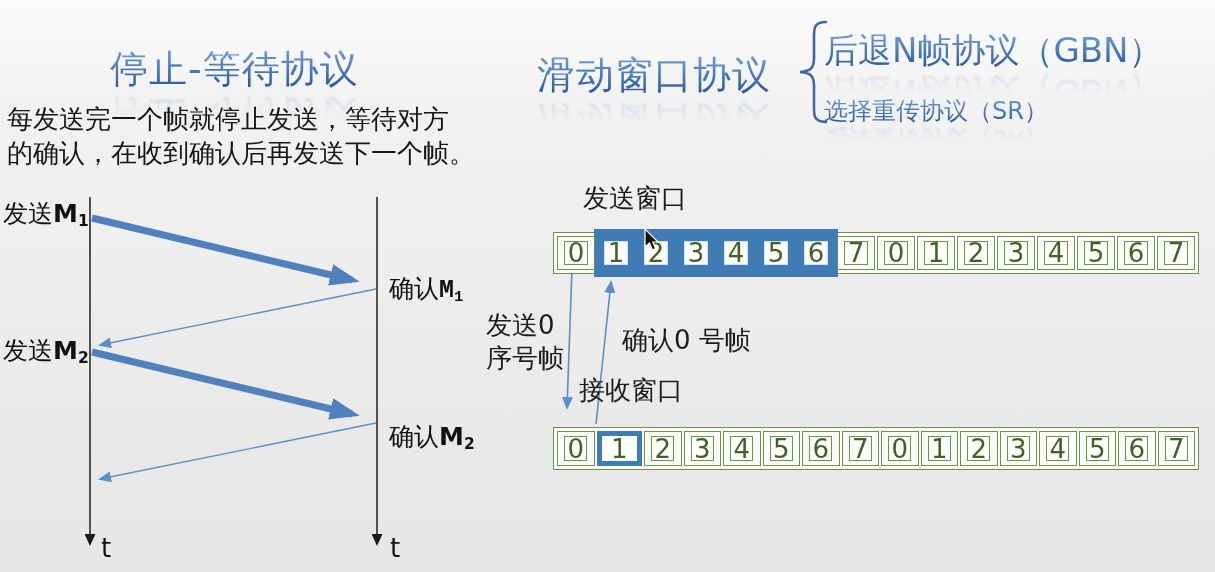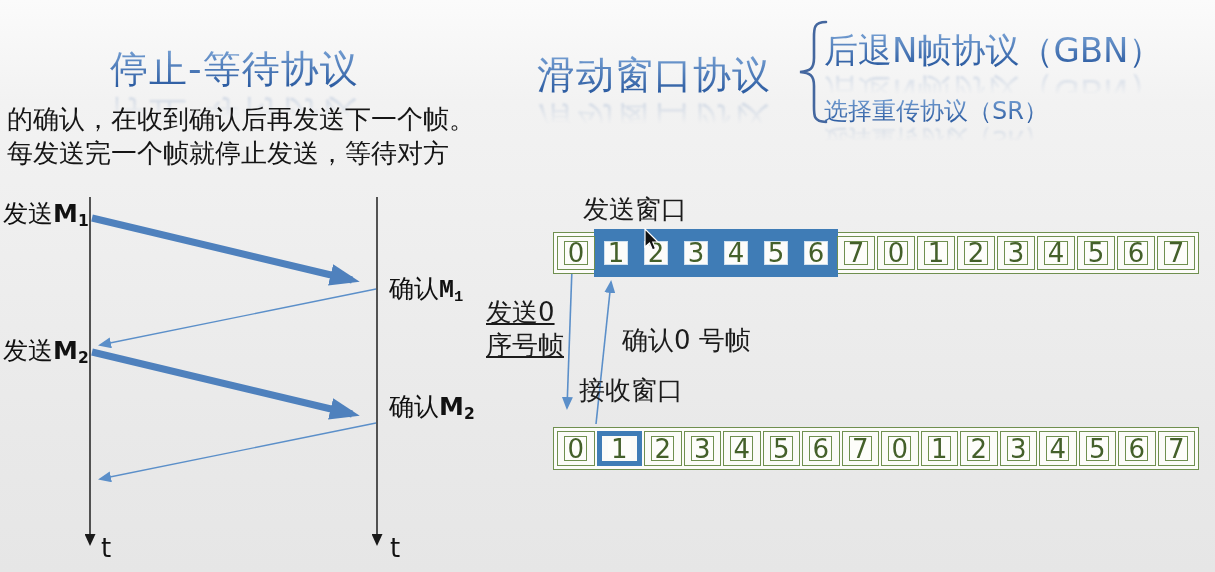--- a/index.html
+++ b/index.html
@@ -79,22 +79,22 @@
 <body>
 
 <div class="stage">
 
   <div class="title-wrap t-stop">
     <span class="grad-main">停止-等待协议</span>
     <span class="reflection">停止-等待协议</span>
   </div>
 
   <div class="abs desc">
+    <span>每发送完一个帧就停止发送，等待对方</span>
     <span>的确认，在收到确认后再发送下一个帧。</span>
-    <span>每发送完一个帧就停止发送，等待对方</span>
   </div>
 
   <svg class="abs" style="left:0;top:185px;" width="480" height="387" viewBox="0 0 480 387">
     <defs>
       <marker id="mBig" markerUnits="userSpaceOnUse" markerWidth="30" markerHeight="22" refX="22" refY="11" orient="auto">
         <path d="M0,0 L30,11 L0,22 Z" fill="#4f81bd"></path>
       </marker>
       <marker id="mSmall" markerUnits="userSpaceOnUse" markerWidth="13" markerHeight="11" refX="11" refY="5.5" orient="auto">
         <path d="M0,0 L13,5.5 L0,11 Z" fill="#5b8fc9"></path>
       </marker>
@@ -112,21 +112,21 @@
 
   <div class="abs evt" style="left:3px;top:197px;text-align:right;">
     <span>发送</span><b>M</b><sub>1</sub>
   </div>
   <div class="abs evt" style="left:389px;top:272px;font-family:Liberation Mono, monospace;">
     <span>确认</span><b>M</b><sub>1</sub>
   </div>
   <div class="abs evt" style="left:3px;top:334px;">
     <span>发送</span><b>M</b><sub>2</sub>
   </div>
-  <div class="abs evt" style="left:389px;top:390px;">
+  <div class="abs evt" style="left:389px;top:420px;">
     <span>确认</span><b>M</b><sub>2</sub>
   </div>
 
   <div class="abs t-label" style="left:101px;top:533px;">t</div>
   <div class="abs t-label" style="left:390px;top:533px;">t</div>
 
   <div class="title-wrap t-slide">
     <span class="grad-main">滑动窗口协议</span>
     <span class="reflection">滑动窗口协议</span>
   </div>
@@ -137,21 +137,21 @@
 
   <div class="title-wrap t-branch1">
     <span class="grad-main">后退N帧协议（GBN）</span>
     <span class="reflection">后退N帧协议（GBN）</span>
   </div>
   <div class="title-wrap t-branch2">
     <span class="grad-main">选择重传协议（SR）</span>
     <span class="reflection">选择重传协议（SR）</span>
   </div>
 
-  <div class="abs win-label" style="left:583px;top:192px;">发送窗口</div>
+  <div class="abs win-label" style="left:583px;top:181px;">发送窗口</div>
 
   <div class="seq-row" id="send-row" style="left:553px;top:232px;width:646px;height:42px;">
       <div class="cell">
         <div class="inner">
           <span>0</span>
         </div>
       </div>
       <div class="cell win">
         <div class="inner">
           <span>1</span>
@@ -233,21 +233,21 @@
   <svg class="abs" style="left:540px;top:258px;z-index:0;" width="150" height="172" viewBox="0 0 150 172">
     <defs>
       <marker id="mSmall2" markerUnits="userSpaceOnUse" markerWidth="13" markerHeight="11" refX="11" refY="5.5" orient="auto">
         <path d="M0,0 L13,5.5 L0,11 Z" fill="#5b8fc9"></path>
       </marker>
     </defs>
     <line x1="32" y1="10" x2="27" y2="150" stroke="#5b8fc9" stroke-width="1.6" marker-end="url(#mSmall2)"></line>
     <line x1="56" y1="166" x2="71" y2="24" stroke="#5b8fc9" stroke-width="1.6" marker-end="url(#mSmall2)"></line>
   </svg>
 
-  <div class="abs anno" style="left:486px;top:296px;text-decoration:underline;">
+  <div class="abs anno" style="left:486px;top:309px;">
     <span style="display:block;">发送0</span>
     <span style="display:block;">序号帧</span>
   </div>
   <div class="abs anno" style="left:622px;top:324px;text-align:right;">确认0 号帧</div>
   <div class="abs win-label" style="left:579px;top:373px;text-align:right;">接收窗口</div>
 
   <div class="seq-row" id="receive-row" style="left:553px;top:427px;width:646px;height:43px;">
       <div class="cell">
         <div class="inner">
           <span>0</span>

